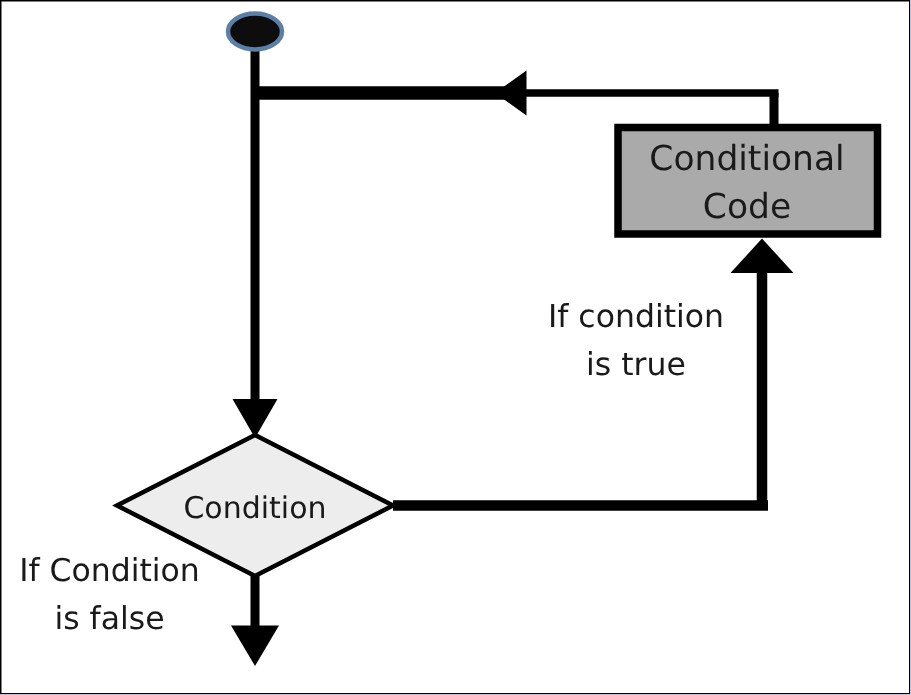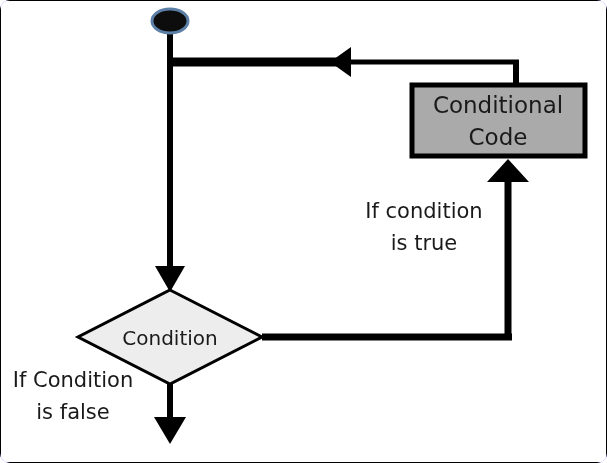--- a/index.html
+++ b/index.html
@@ -10,21 +10,20 @@
   }
   body {
     font-family: "DejaVu Sans", sans-serif;
   }
   #canvas {
     position: relative;
     width: 607px;
     height: 463px;
     background: #8b5cf6;
     overflow: hidden;
-    border-radius: 10px;
   }
   #diagram-svg {
     position: absolute;
     left: 0;
     top: 0;
     width: 607px;
     height: 463px;
     display: block;
   }
   .node-label {

